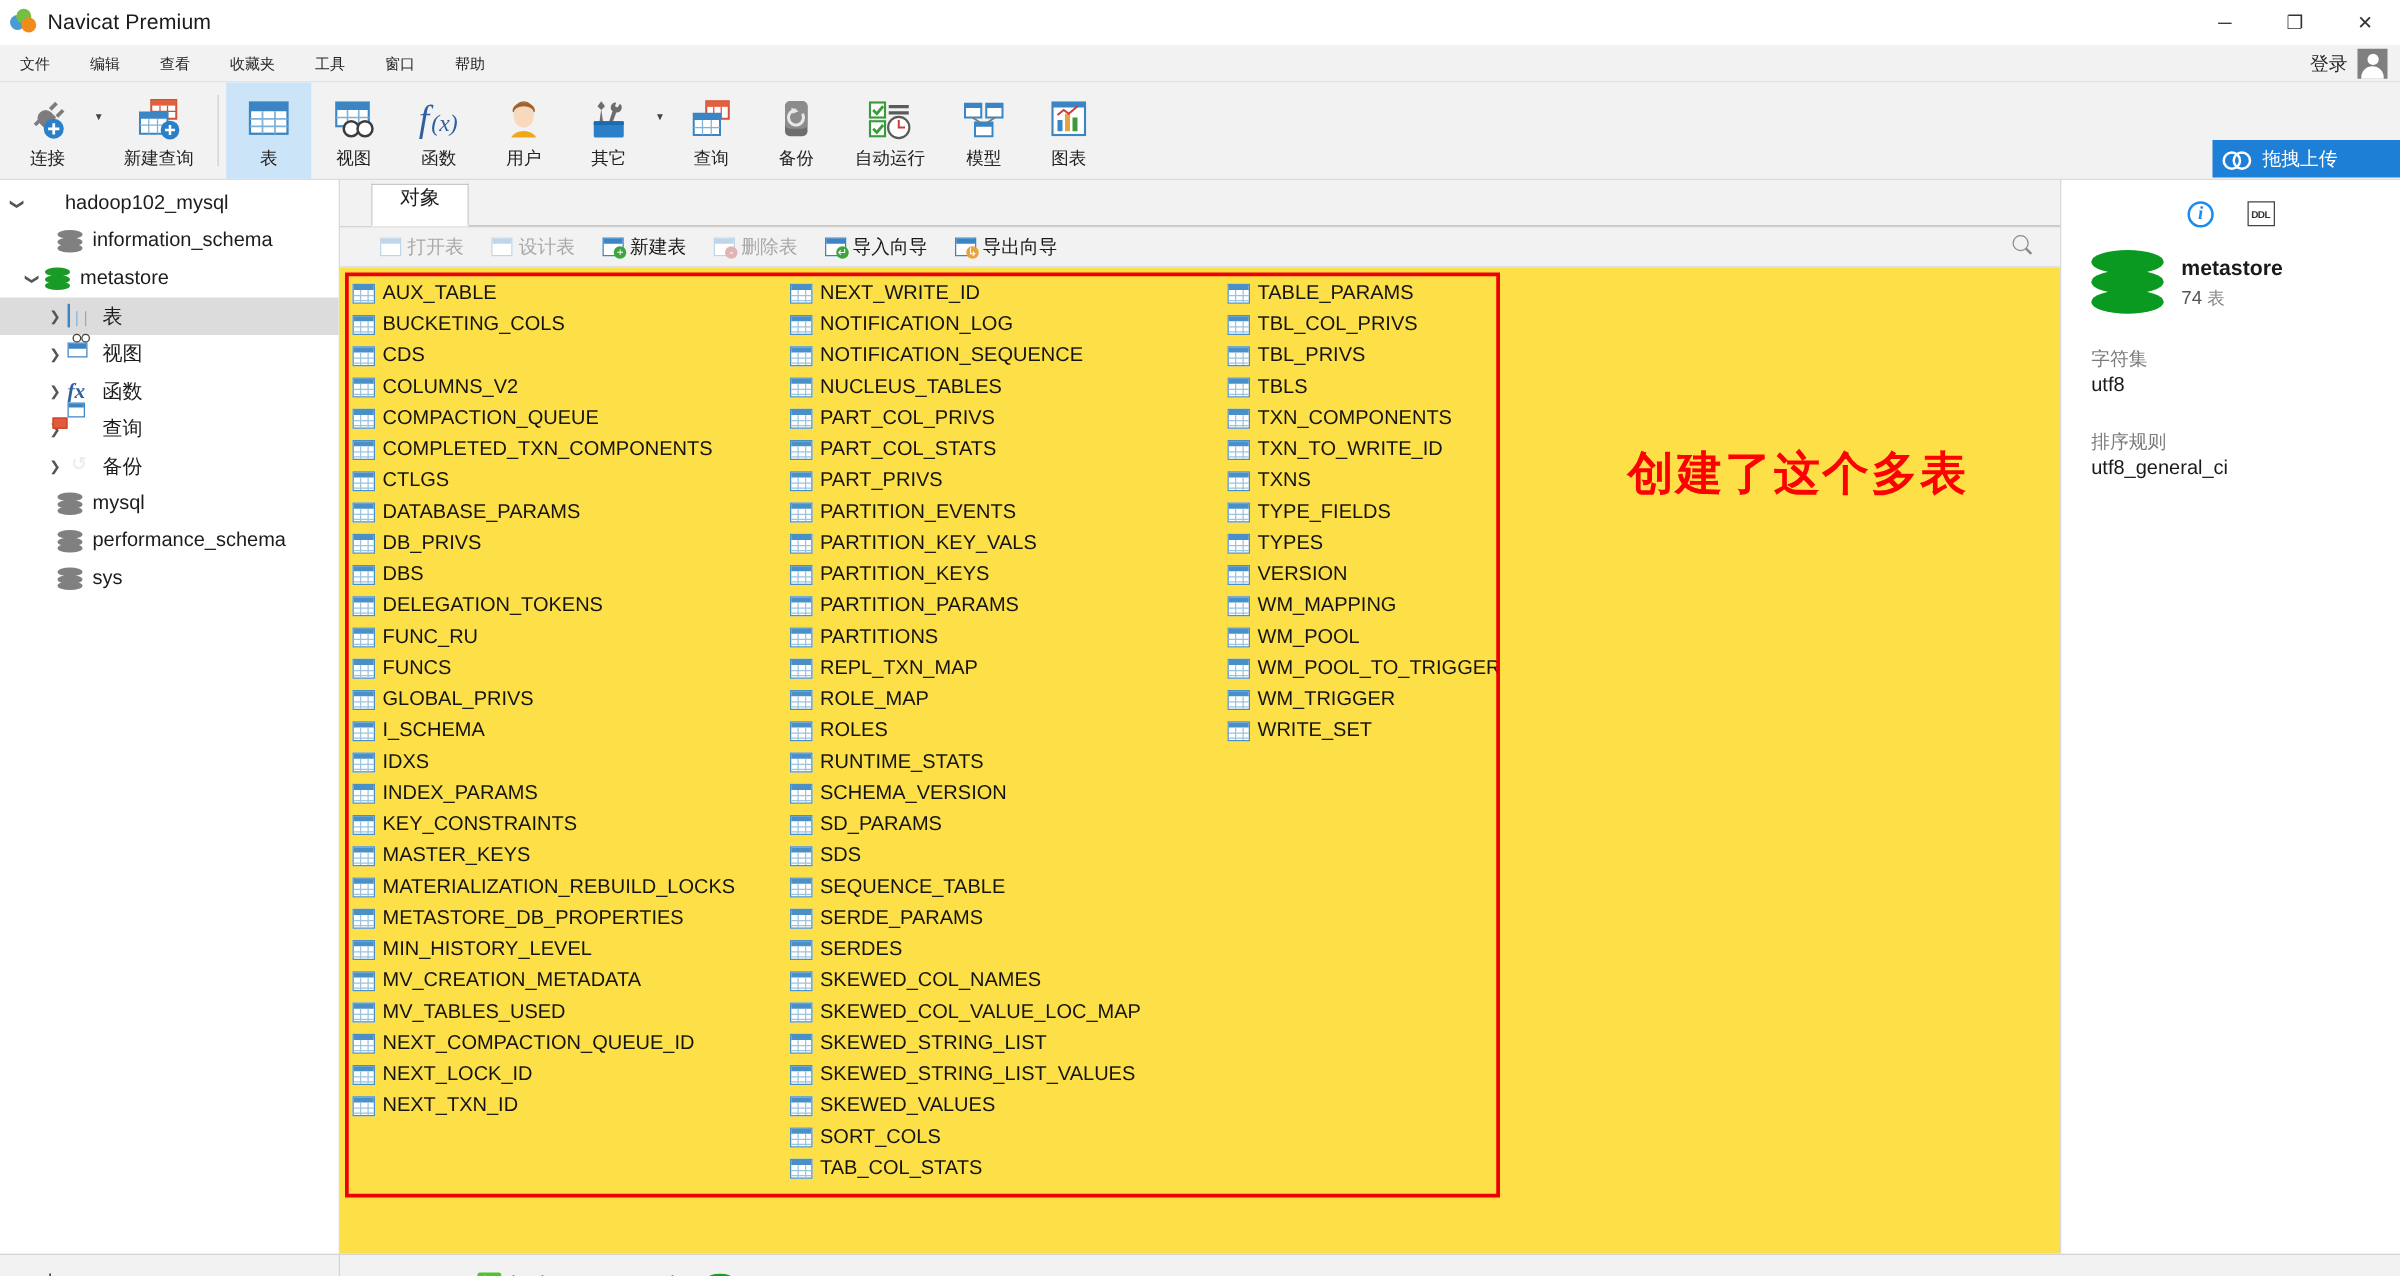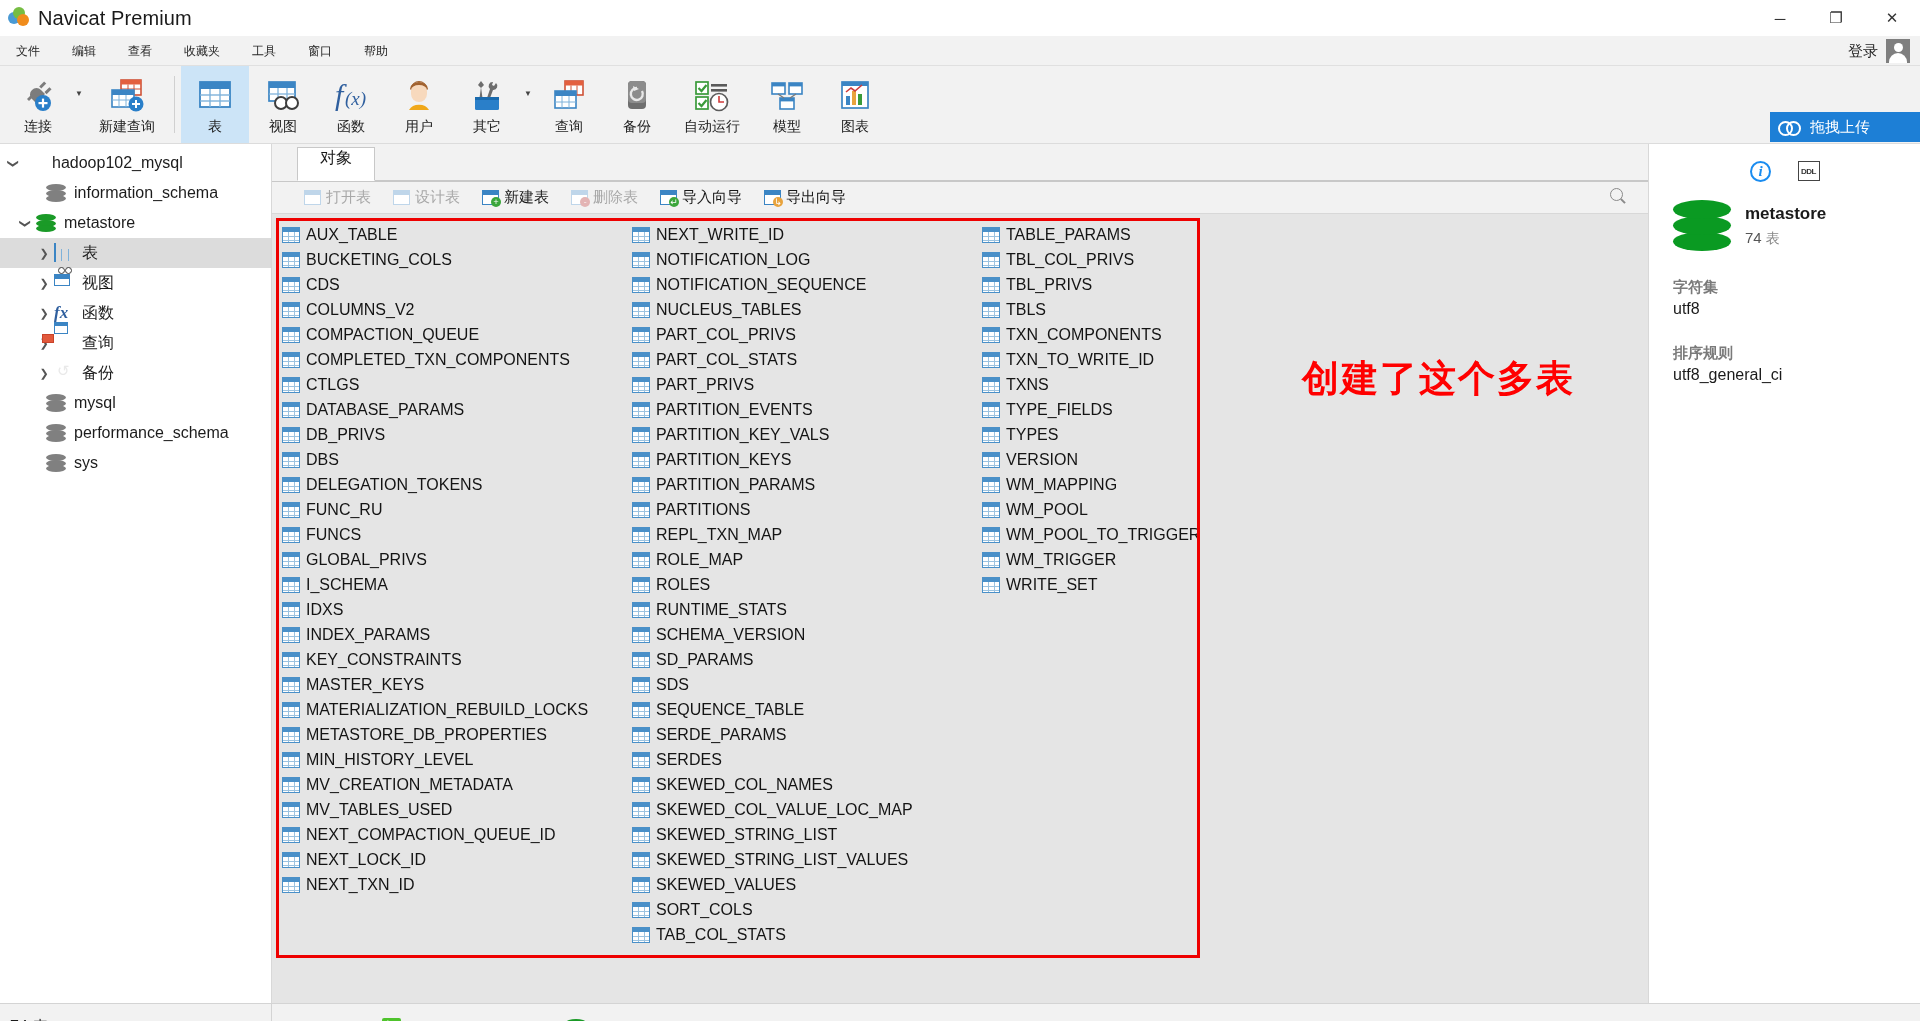--- a/index.html
+++ b/index.html
@@ -28,21 +28,21 @@
     position: relative;
     flex: 0 0 auto;
   }
   .app-logo .c1, .app-logo .c2, .app-logo .c3 {
     position: absolute; border-radius: 50%;
   }
   .app-logo .c1 { width: 12px; height: 12px; background: #4a9ad4; left: 0; top: 5px; }
   .app-logo .c2 { width: 12px; height: 12px; background: #76bd43; left: 5px; top: 0px; }
   .app-logo .c3 { width: 12px; height: 12px; background: #f08c1c; left: 9px; top: 7px; }
   .app-title {
-    font-size: 20px; color: #1a1a1a; letter-spacing: .1px;
+    font-size: 17px; color: #1a1a1a; letter-spacing: .1px;
   }
   .win-buttons {
     position: absolute; right: 0; top: 0; height: 36px;
     display: flex; align-items: center;
   }
   .win-btn {
     width: 56px; height: 36px;
     display: flex; align-items: center; justify-content: center;
     color: #333; font-size: 15px; cursor: default;
   }
@@ -271,21 +271,21 @@
     content:""; position:absolute; width:11px;height:11px;border:1.6px solid #8a8a8a;border-radius:50%;left:0;top:0;
   }
   .mag::after {
     content:""; position:absolute; width:6px;height:1.8px;background:#8a8a8a;left:10px;top:12px;transform:rotate(45deg);
   }
 
   
   .list-area {
     flex: 1 1 auto;
     position: relative;
-    background: #e5e5e5;
+    background: #fde047;
     overflow: hidden;
   }
   .cols {
     display: flex;
     padding: 8px 0 0 6px;
   }
   .col { width: 350px; flex: 0 0 350px; }
   .tbl-row {
     height: 25px; display: flex; align-items: center;
     font-size: 16px; color: #141414; white-space: nowrap; cursor: default;
@@ -337,21 +337,21 @@
   .db-head { display: flex; align-items: center; padding: 0 0 0 24px; gap: 14px; }
   .db-big { width: 58px; height: 52px; position: relative; flex: 0 0 58px; }
   .db-big .lay { position:absolute; left:0; width:58px; height:19px; background:#0a9a22; border-radius: 50%/9.5px; }
   .db-big .l1 { top: 0; }
   .db-big .l2 { top: 16px; }
   .db-big .l3 { top: 32px; }
   .db-name { font-size: 17px; font-weight: bold; color: #1a1a1a; }
   .db-count { font-size: 15px; color: #555; margin-top: 5px; }
   .db-count .u { color: #888; font-size: 14px; }
   .info-block { padding: 26px 0 0 24px; }
-  .info-label { font-size: 15px; color: #7a7a7a; font-weight: bold; }
+  .info-label { font-size: 15px; color: #7a7a7a; }
   .info-value { font-size: 16px; color: #1a1a1a; margin-top: 3px; }
 
   
   .statusbar {
     height: 48px; background: #f2f2f2; border-top: 1px solid #d4d4d4;
     display: flex; align-items: center; position: relative;
   }
   .sb-left { width: 272px; flex: 0 0 272px; padding-left: 10px; font-size: 16px; color: #1a1a1a;
              border-right: 1px solid #d4d4d4; height: 100%; display:flex; align-items:center; }
   .sb-item { display: flex; align-items: center; gap: 8px; margin-left: 110px; font-size: 16px; color:#1a1a1a; }

